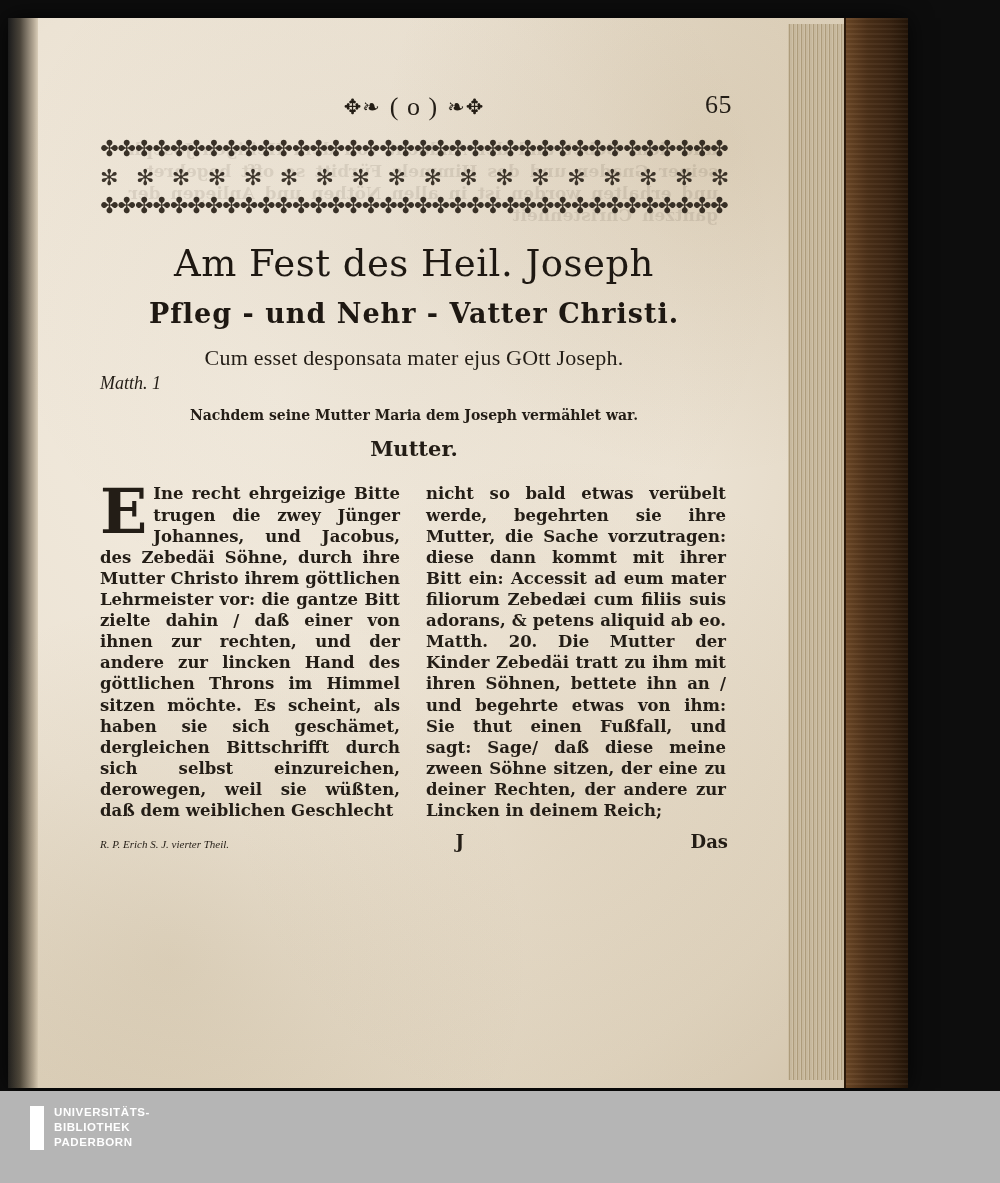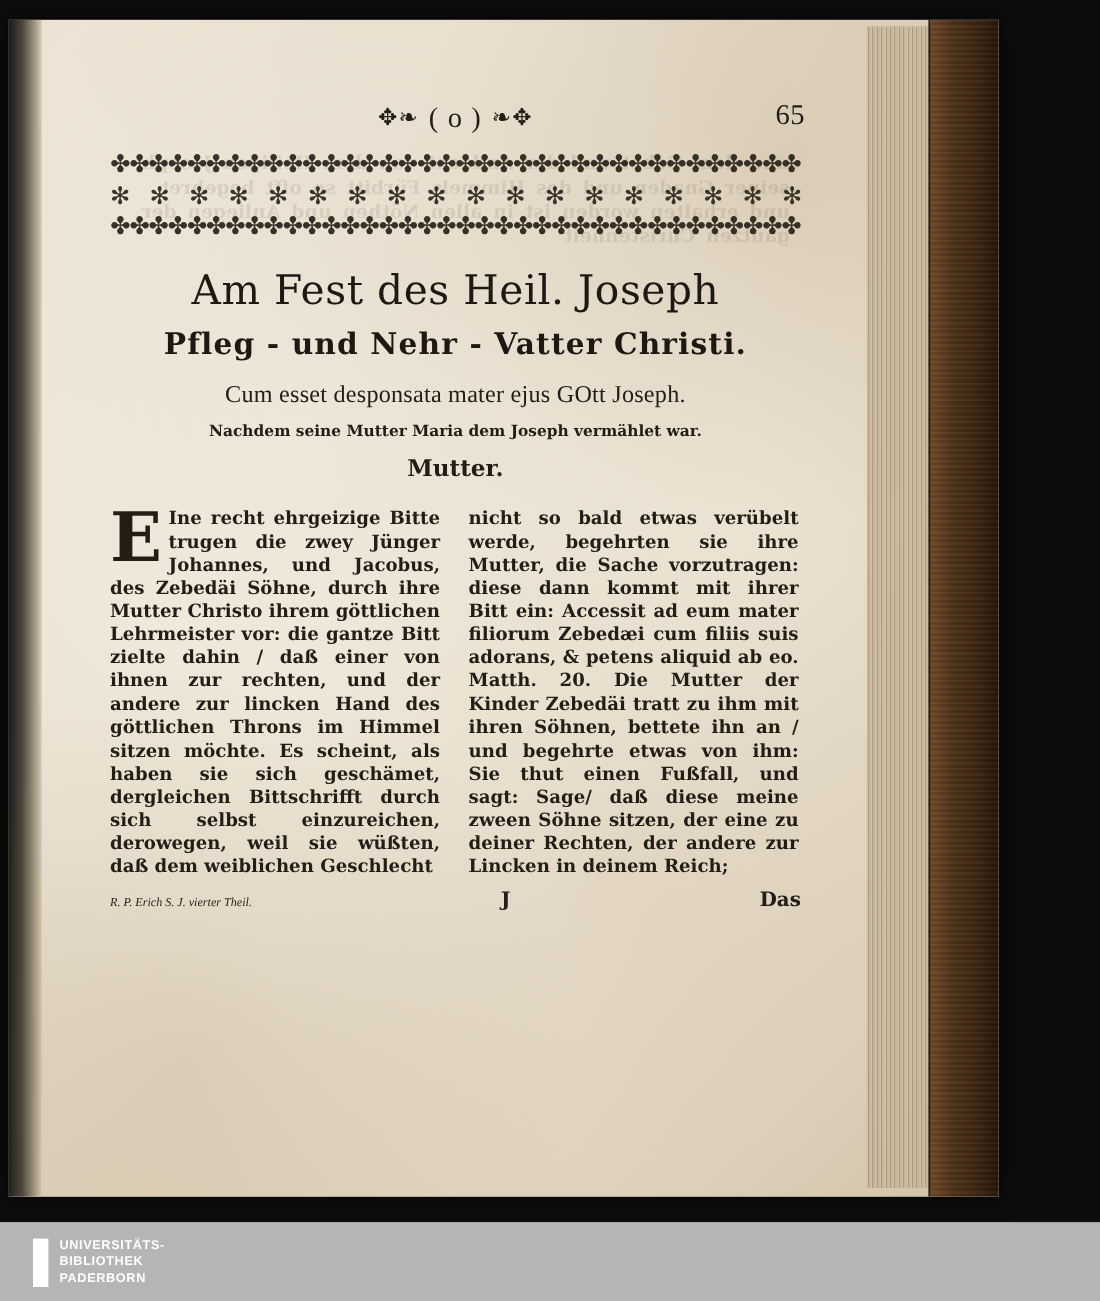--- a/index.html
+++ b/index.html
@@ -282,21 +282,21 @@
     box-sizing: border-box;
     word-spacing: 4px;
   }
 
   
   #footer-bar {
     position: absolute;
     left: 0;
     bottom: 0;
     width: 1000px;
-    height: 72px;
+    height: 92px;
     background: #b5b5b5;
   }
   #footer-bar .logo {
     position: absolute;
     left: 30px;
     top: 14px;
     display: flex;
     align-items: center;
     gap: 10px;
   }
@@ -340,20 +340,21 @@
         <div class="band">
           <div class="row1">✤✤✤✤✤✤✤✤✤✤✤✤✤✤✤✤✤✤✤✤✤✤✤✤✤✤✤✤✤✤✤✤✤✤✤✤</div>
           <div class="row2">✻ ✻ ✻ ✻ ✻ ✻ ✻ ✻ ✻ ✻ ✻ ✻ ✻ ✻ ✻ ✻ ✻ ✻ ✻ ✻ ✻ ✻</div>
           <div class="row3">✤✤✤✤✤✤✤✤✤✤✤✤✤✤✤✤✤✤✤✤✤✤✤✤✤✤✤✤✤✤✤✤✤✤✤✤</div>
         </div>
 
         <h1 class="title">Am Fest des Heil. Joseph</h1>
         <h2 class="subtitle">Pfleg - und Nehr - Vatter Christi.</h2>
 
         <div class="latin">Cum esset desponsata mater ejus GOtt Joseph.</div>
+        <div class="cite">Matth. 1</div>
 
         <div class="german-verse">Nachdem seine Mutter Maria dem Joseph vermählet war.</div>
 
         <div class="innhalt">Mutter.</div>
 
         <div class="columns">
           <div class="col">
             <span class="dropcap">E</span>
             <p>Ine recht ehrgeizige Bitte trugen die zwey Jünger Johannes, und Jacobus, des Zebedäi Söhne, durch ihre Mutter Christo ihrem göttlichen Lehrmeister vor: die gantze Bitt zielte dahin / daß einer von ihnen zur rechten, und der andere zur lincken Hand des göttlichen Throns im Himmel sitzen möchte. Es scheint, als haben sie sich geschämet, dergleichen Bittschrifft durch sich selbst einzureichen, derowegen, weil sie wüßten, daß dem weiblichen Geschlecht</p>
           </div>

